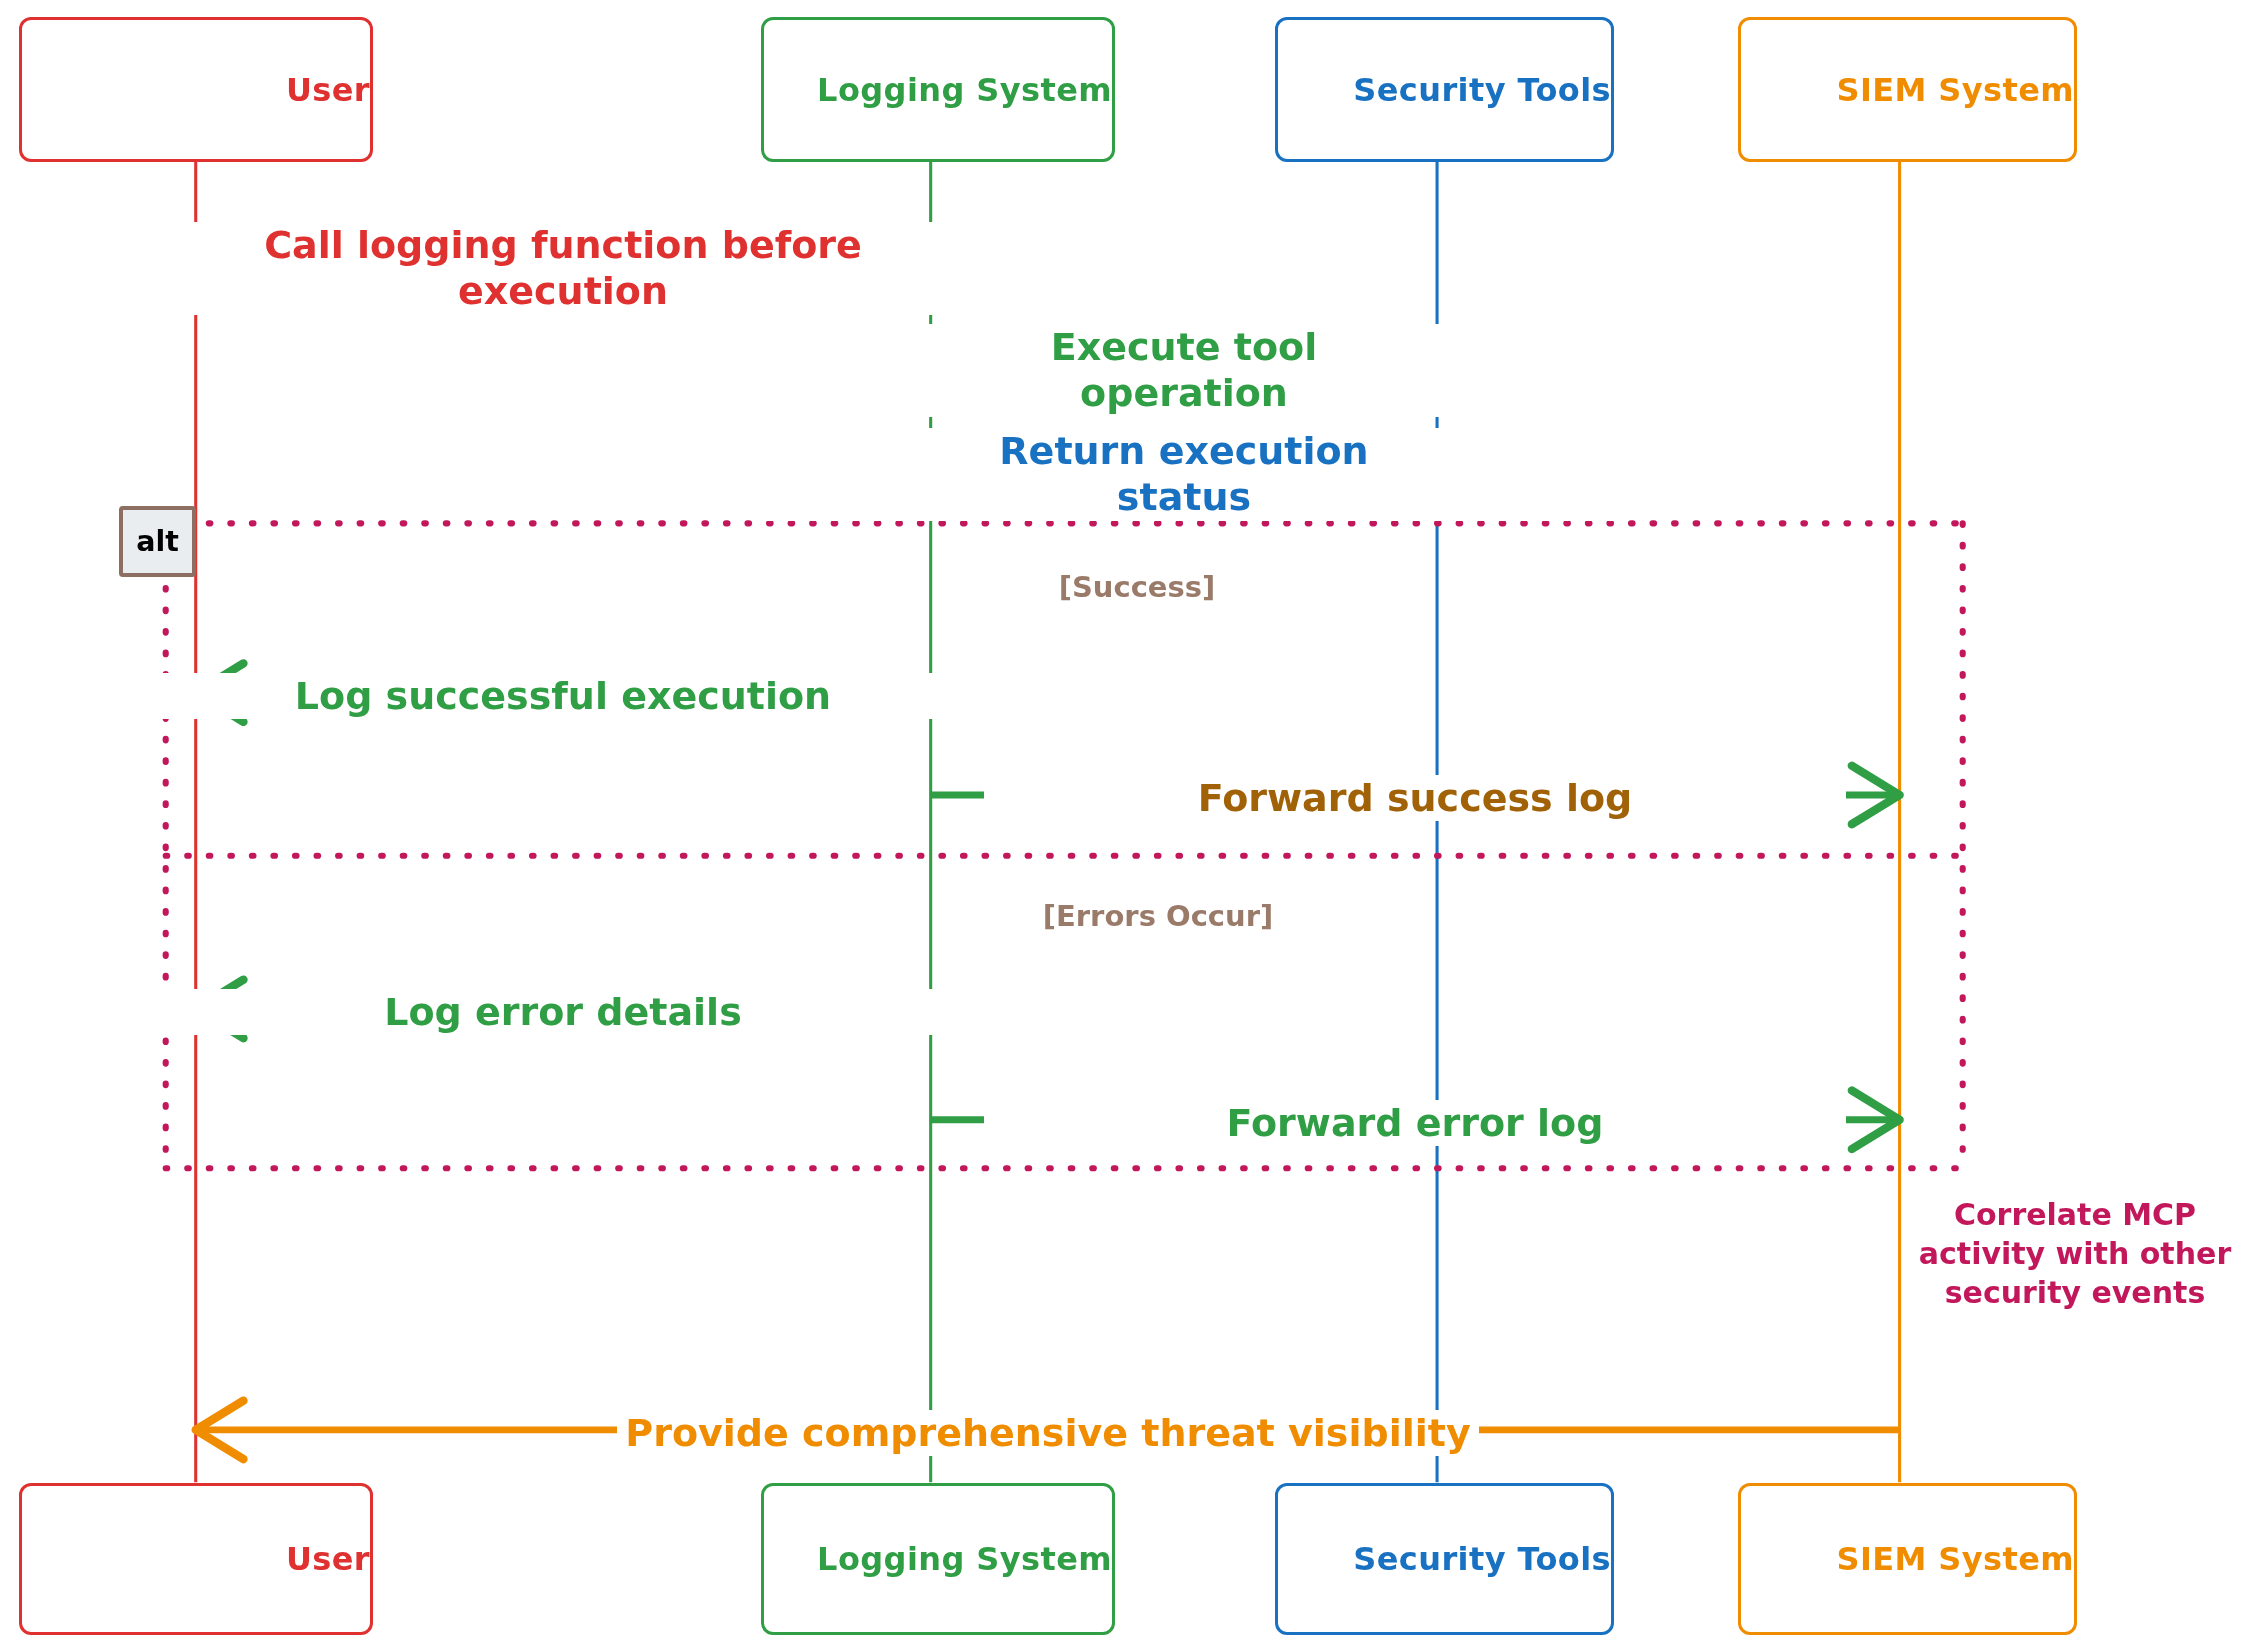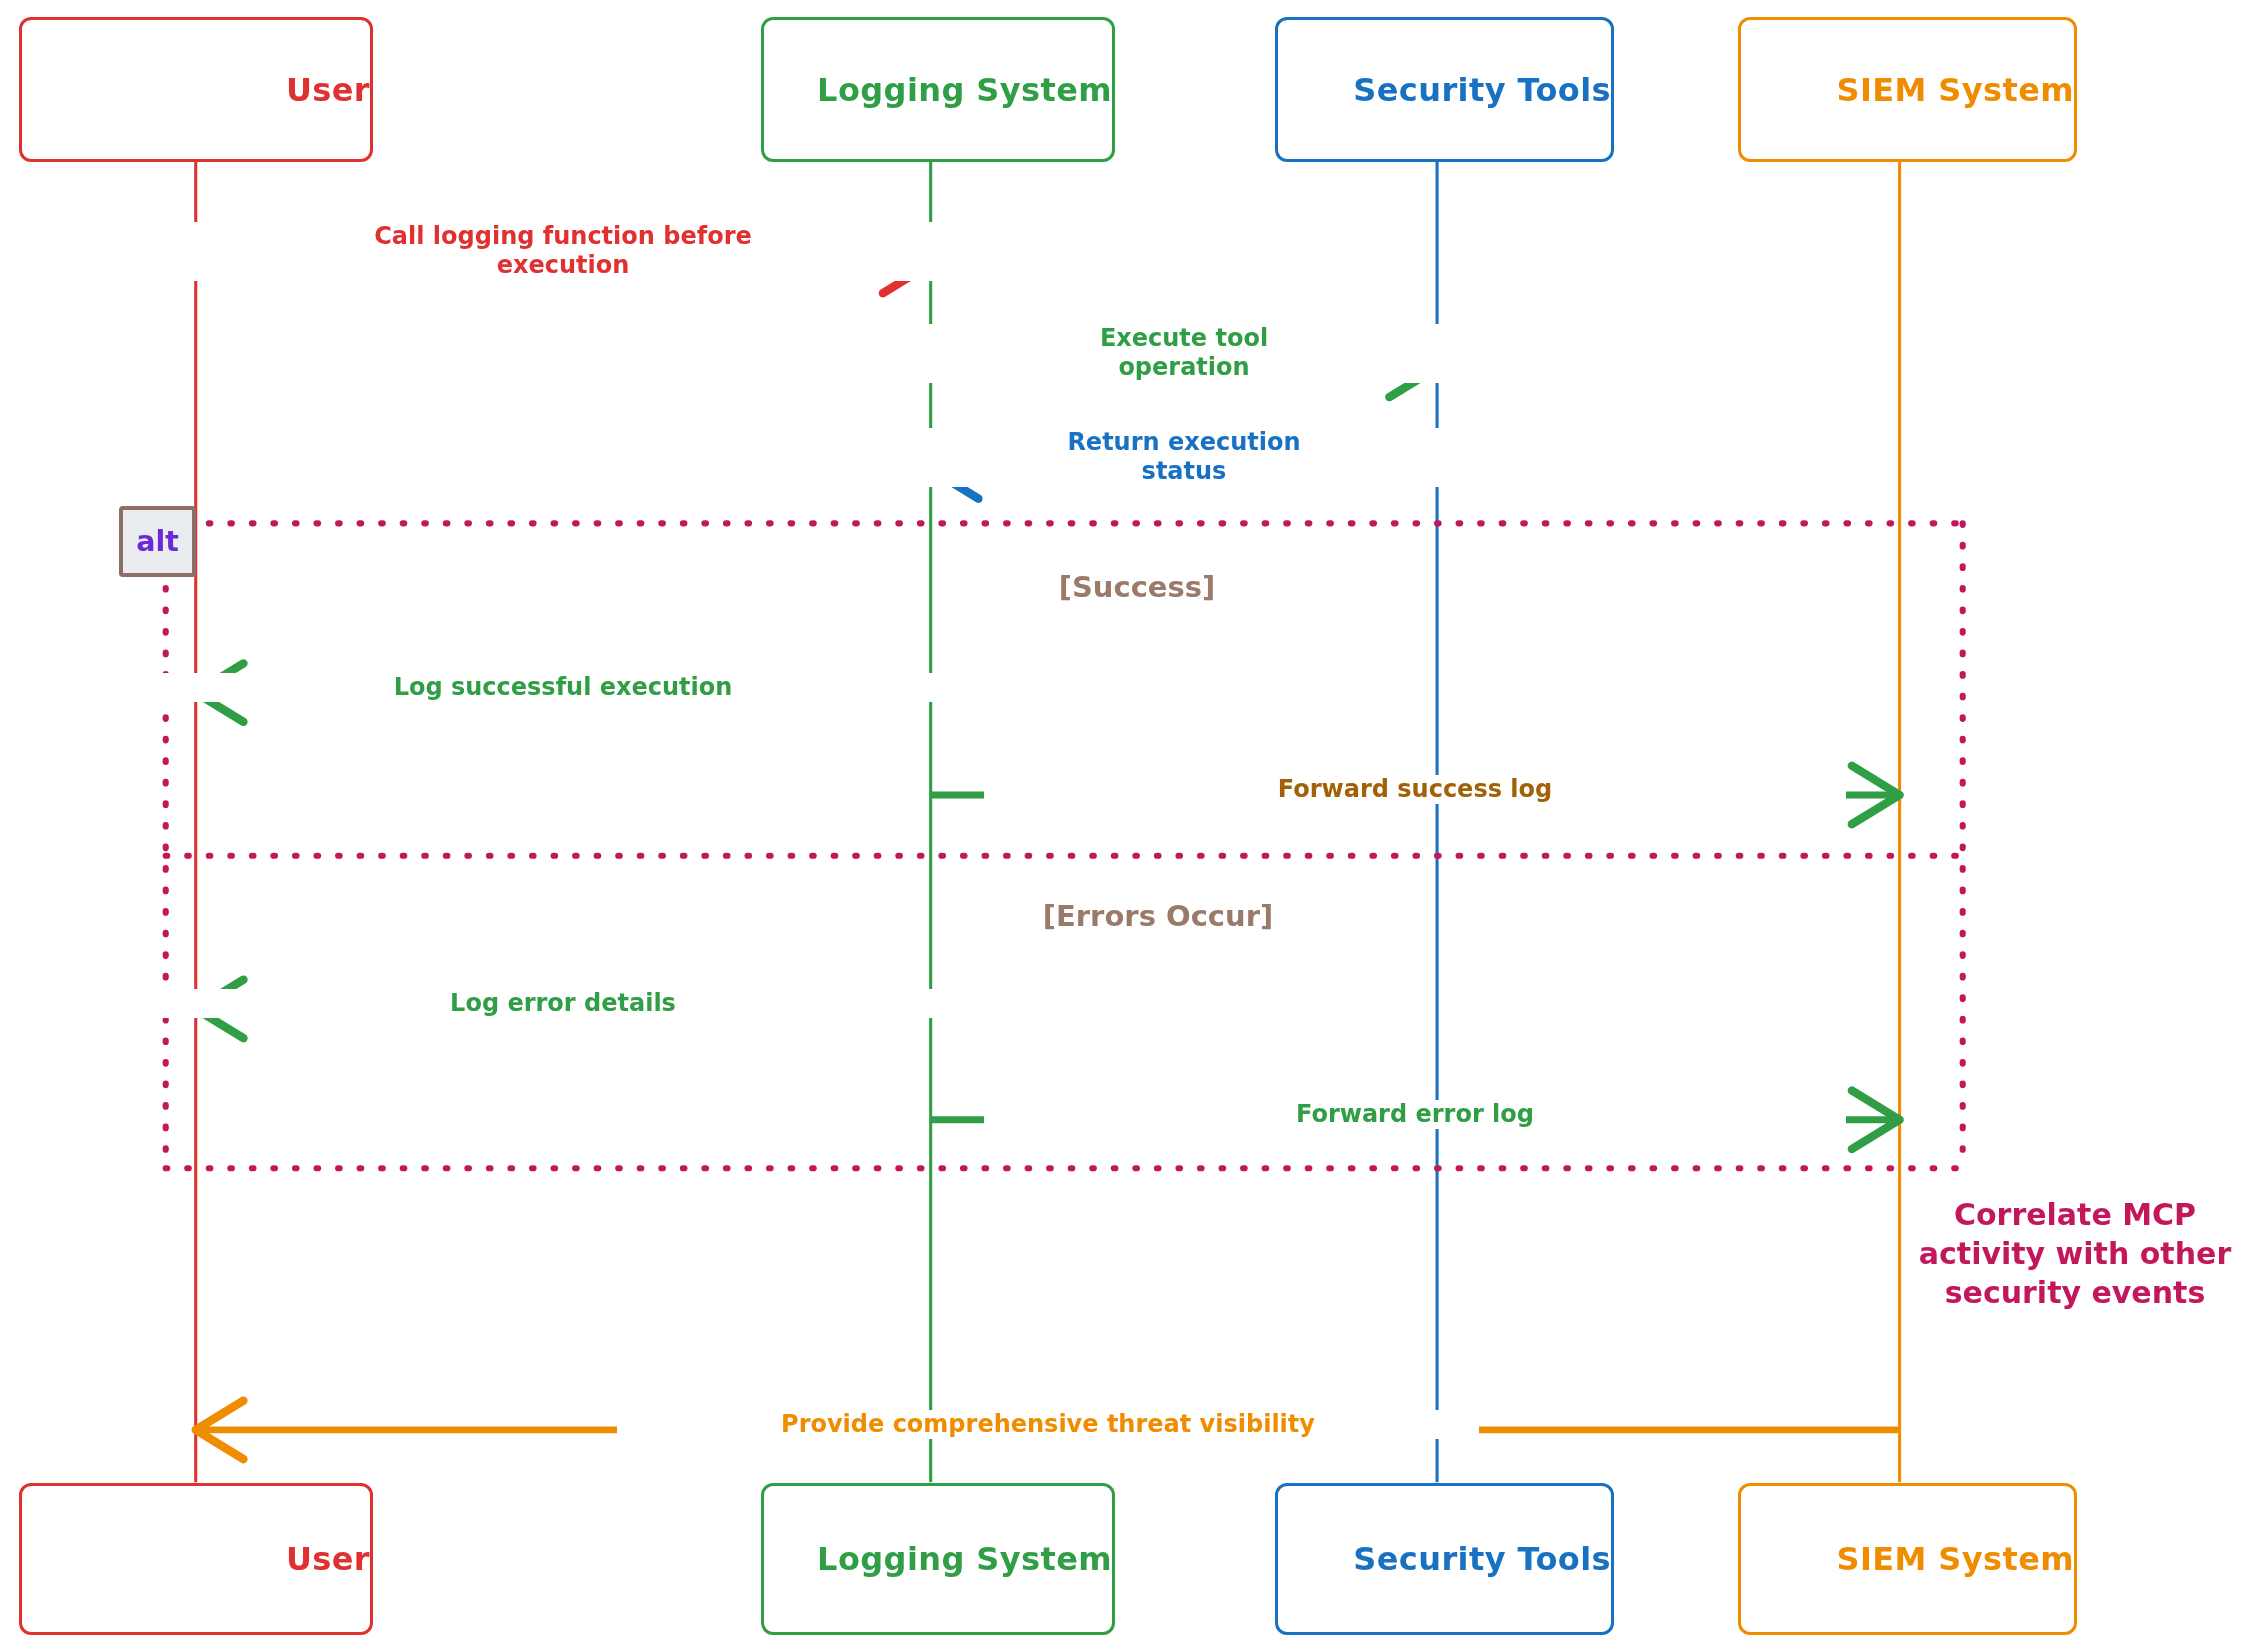--- a/index.html
+++ b/index.html
@@ -38,21 +38,21 @@
   .participant-label {
     font-family: "DejaVu Sans", sans-serif;
     font-size: 32px;
     font-weight: 700;
     letter-spacing: 0.4px;
     white-space: nowrap;
   }
   .msg-label {
     position: absolute;
     font-family: "DejaVu Sans", sans-serif;
-    font-size: 24px;
+    font-size: 38px;
     font-weight: 700;
     text-align: center;
     line-height: 1.22;
     background: #ffffff;
     padding: 0 4.6px;
     box-sizing: border-box;
     white-space: pre-line;
   }
   .frag-label {
     position: absolute;
@@ -67,21 +67,21 @@
     box-sizing: border-box;
     background: #e9edef;
     border: 4.6px solid #8d6e63;
     border-radius: 3.8px;
     display: flex;
     align-items: center;
     justify-content: center;
     font-family: "DejaVu Sans", sans-serif;
     font-size: 28.5px;
     font-weight: 700;
-    color: #6d28d9;
+    color: #000000;
   }
   .note-text {
     position: absolute;
     font-family: "DejaVu Sans", sans-serif;
     font-size: 30px;
     font-weight: 700;
     line-height: 1.3;
     text-align: center;
     white-space: pre-line;
   }

